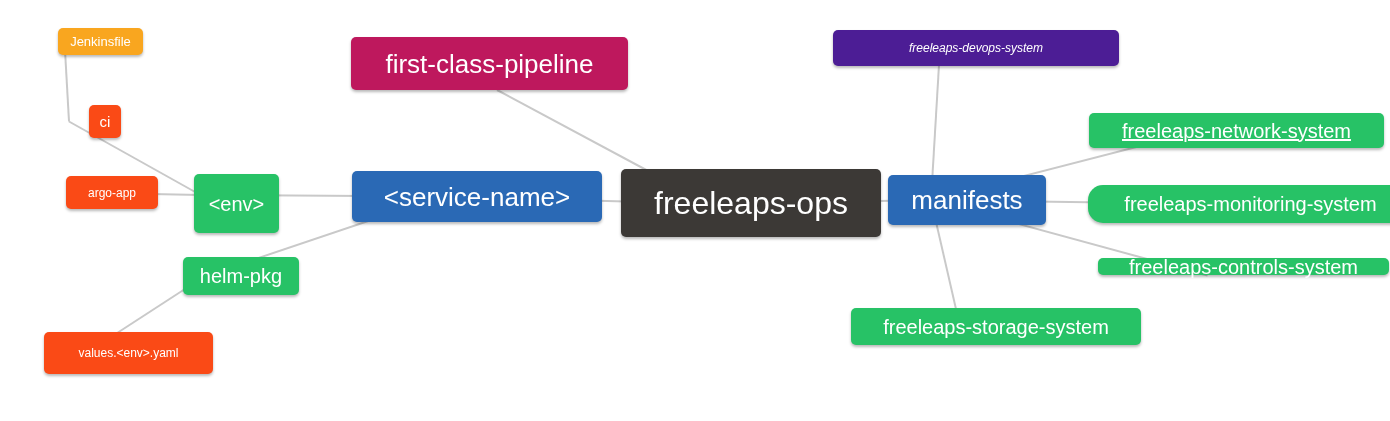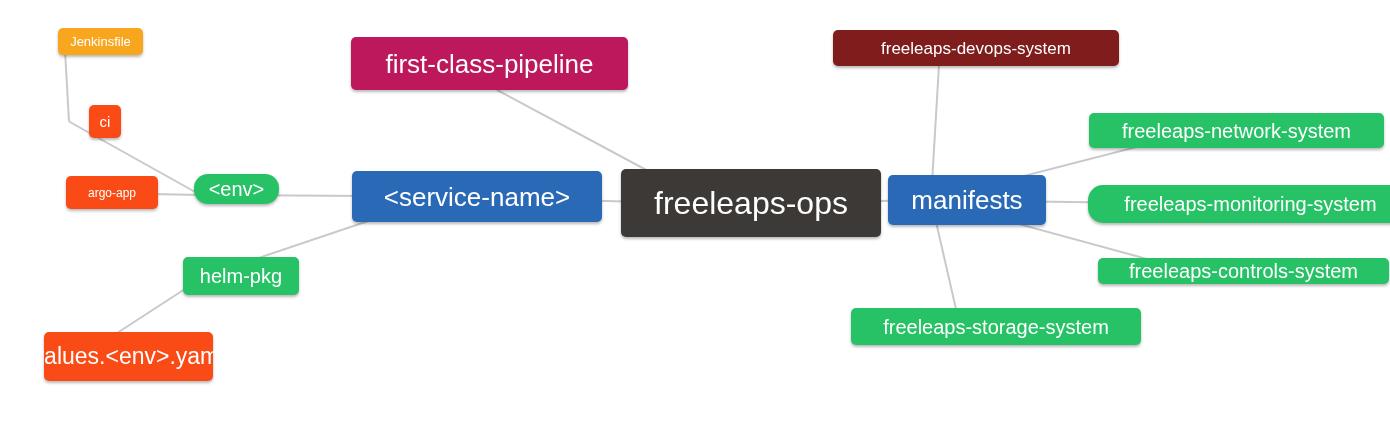--- a/index.html
+++ b/index.html
@@ -55,26 +55,26 @@
       <line x1="931" y1="200" x2="940" y2="48" stroke="#c9c9c9" stroke-width="2"></line>
       <line x1="931" y1="200" x2="1200.5" y2="130.5" stroke="#c9c9c9" stroke-width="2"></line>
       <line x1="931" y1="200" x2="1214.5" y2="204" stroke="#c9c9c9" stroke-width="2"></line>
       <line x1="931" y1="200" x2="1207.5" y2="275.5" stroke="#c9c9c9" stroke-width="2"></line>
       <line x1="931" y1="200" x2="960" y2="326.5" stroke="#c9c9c9" stroke-width="2"></line>
     </svg>
   <div id="node-layer">
       <div class="node" style="left: 22px; top: 28px; width: 85px; height: 27px; background: rgb(249, 166, 31); font-size: 13px;">Jenkinsfile</div>
       <div class="node" style="left: 53px; top: 105px; width: 32px; height: 33px; background: rgb(250, 74, 22); font-size: 15px;">ci</div>
       <div class="node" style="left: 30px; top: 176px; width: 92px; height: 33px; background: rgb(250, 74, 22); font-size: 12px;">argo-app</div>
-      <div class="node" style="left: 158px; top: 174px; width: 85px; height: 30px; background: rgb(39, 194, 102); font-size: 20px; border-radius: 14px;">&lt;env&gt;</div>
+      <div class="node" style="left: 158px; top: 174px; width: 85px; height: 59px; background: rgb(39, 194, 102); font-size: 20px;">&lt;env&gt;</div>
       <div class="node" style="left: 147px; top: 257px; width: 116px; height: 38px; background: rgb(39, 194, 102); font-size: 20px;">helm-pkg</div>
-      <div class="node" style="left: 8px; top: 332px; width: 169px; height: 49px; background: rgb(250, 74, 22); font-size: 23px;">values.&lt;env&gt;.yaml</div>
+      <div class="node" style="left: 8px; top: 332px; width: 169px; height: 42px; background: rgb(250, 74, 22); font-size: 12px;">values.&lt;env&gt;.yaml</div>
       <div class="node" style="left: 315px; top: 37px; width: 277px; height: 53px; background: #be185d; font-size: 26px;">first-class-pipeline</div>
       <div class="node" style="left: 316px; top: 171px; width: 250px; height: 51px; background: rgb(42, 105, 181); font-size: 26px;">&lt;service-name&gt;</div>
       <div class="node" style="left: 585px; top: 169px; width: 260px; height: 68px; background: rgb(60, 57, 54); font-size: 32px;">freeleaps-ops</div>
       <div class="node" style="left: 852px; top: 175px; width: 158px; height: 50px; background: rgb(42, 105, 181); font-size: 26px;">manifests</div>
-      <div class="node" style="left: 797px; top: 30px; width: 286px; height: 36px; background: #7f1d1d; font-size: 17px;">freeleaps-devops-system</div>
-      <div class="node" style="left: 1053px; top: 113px; width: 295px; height: 35px; background: rgb(39, 194, 102); font-size: 20px;">freeleaps-network-system</div>
+      <div class="node" style="left: 797px; top: 30px; width: 286px; height: 36px; background: #4c1d95; font-size: 12px; font-style: italic;">freeleaps-devops-system</div>
+      <div class="node" style="left: 1053px; top: 113px; width: 295px; height: 35px; background: rgb(39, 194, 102); font-size: 20px; text-decoration: underline;">freeleaps-network-system</div>
       <div class="node" style="left: 1052px; top: 185px; width: 325px; height: 38px; background: rgb(39, 194, 102); font-size: 20px; border-radius: 15px;">freeleaps-monitoring-system</div>
-      <div class="node" style="left: 1062px; top: 258px; width: 291px; height: 26px; background: rgb(39, 194, 102); font-size: 20px;">freeleaps-controls-system</div>
+      <div class="node" style="left: 1062px; top: 258px; width: 291px; height: 17px; background: rgb(39, 194, 102); font-size: 20px;">freeleaps-controls-system</div>
       <div class="node" style="left: 815px; top: 308px; width: 290px; height: 37px; background: rgb(39, 194, 102); font-size: 20px;">freeleaps-storage-system</div>
     </div>
 </div>
 
 </body></html>

